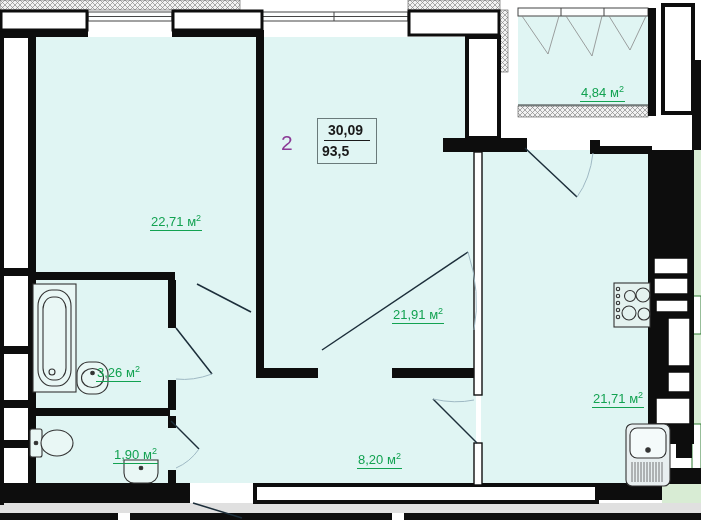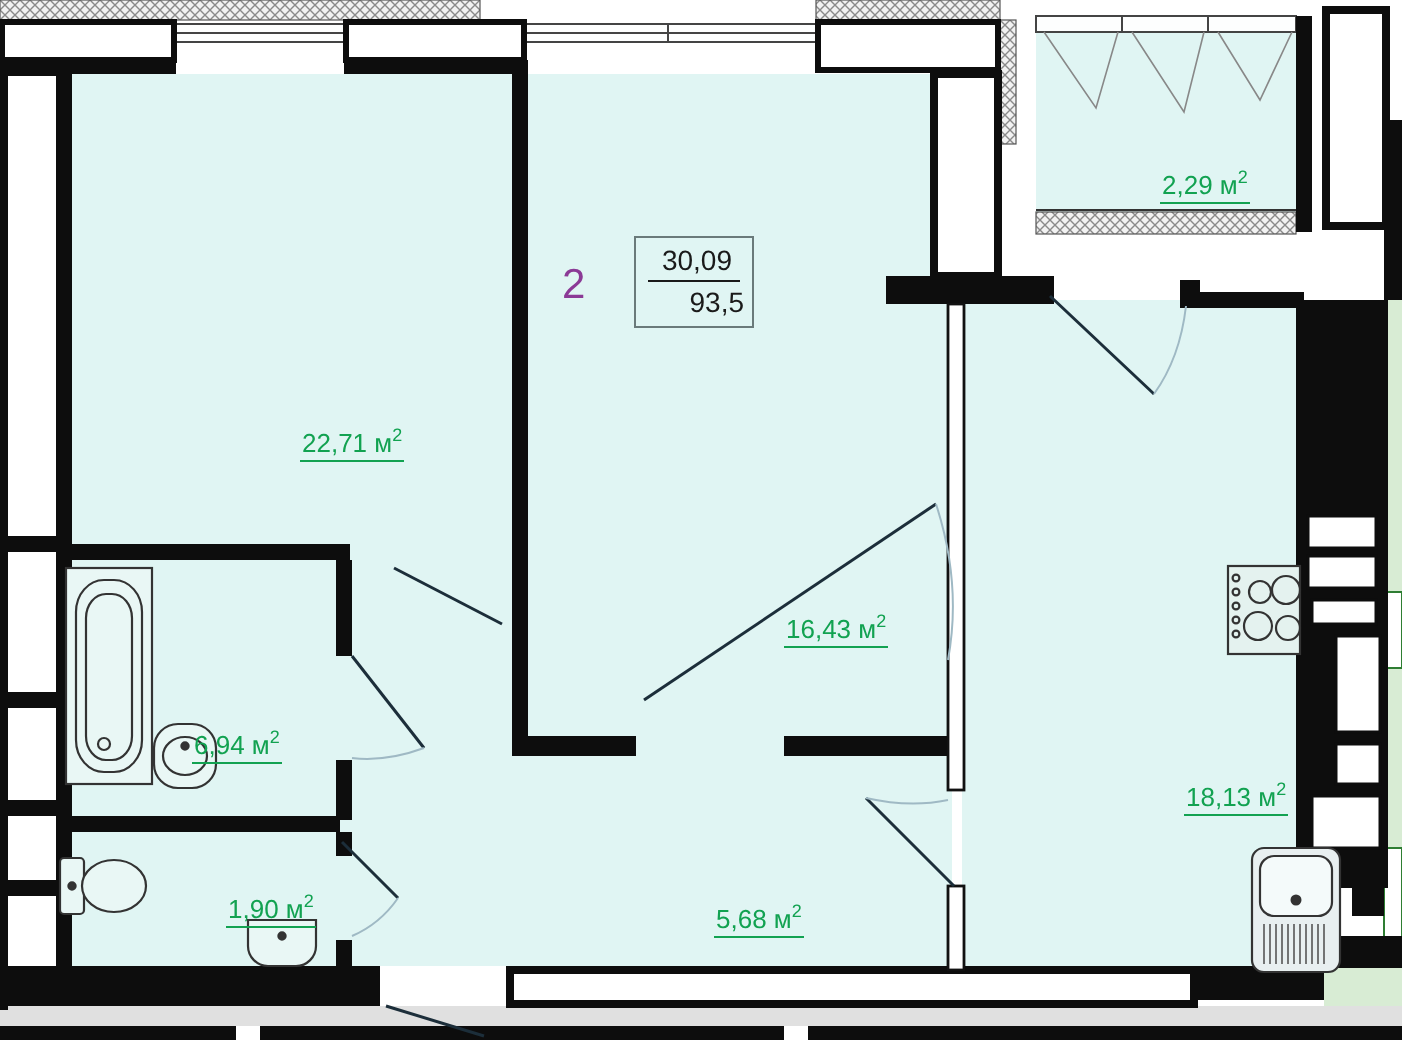--- a/index.html
+++ b/index.html
@@ -3,22 +3,22 @@
 <meta charset="utf-8">
 <style>
   html,body{margin:0;padding:0;background:#fff;}
   #stage{position:relative;width:701px;height:520px;background:#fff;overflow:hidden;
          font-family:"Liberation Sans",sans-serif;}
   #plan-svg{position:absolute;left:0;top:0;}
   .area-label{position:absolute;color:#12a251;font-size:13px;line-height:14px;
               border-bottom:1.4px solid #12a251;padding:0 1px 1px 1px;white-space:nowrap;}
   .area-label sup{font-size:9px;line-height:0;}
   .unit-number{position:absolute;color:#8b3a96;font-size:21px;font-weight:400;}
-  .unit-box{position:absolute;border:1px solid #6a7a7a;width:58px;text-align:right;
-            font-size:14px;color:#1a1a1a;}
+  .unit-box{position:absolute;border:1px solid #6a7a7a;width:58px;text-align:left;
+            font-size:14px;color:#1a1a1a;font-weight:bold;}
   .unit-box .upper{border-bottom:1.5px solid #1a1a1a;padding:3px 4px 2px 4px;margin:0 6px;}
   .unit-box .lower{padding:2px 4px 4px 4px;}
 </style>
 </head>
 <body>
 
 <div id="stage">
 
 <svg id="plan-svg" width="701" height="520" viewBox="0 0 701 520">
   <defs>
@@ -196,26 +196,26 @@
             <line x1="653" y1="462" x2="653" y2="482"></line>
         <line x1="656" y1="462" x2="656" y2="482"></line>
             <line x1="659" y1="462" x2="659" y2="482"></line>
         <line x1="662" y1="462" x2="662" y2="482"></line>
       </g>
     </g>
   </g>
 </svg>
 
 <div class="area-label" style="left:150px;top:215px"><span>22,71</span><span> м</span><sup>2</sup></div>
-<div class="area-label" style="left:392px;top:308px"><span>16,43</span><span> м</span><sup>2</sup></div>
-<div class="area-label" style="left:580px;top:86px"><span>2,29</span><span> м</span><sup>2</sup></div>
-<div class="area-label" style="left:592px;top:392px"><span>18,13</span><span> м</span><sup>2</sup></div>
-<div class="area-label" style="left:96px;top:366px"><span>6,94</span><span> м</span><sup>2</sup></div>
+<div class="area-label" style="left:392px;top:308px"><span>21,91</span><span> м</span><sup>2</sup></div>
+<div class="area-label" style="left:580px;top:86px"><span>4,84</span><span> м</span><sup>2</sup></div>
+<div class="area-label" style="left:592px;top:392px"><span>21,71</span><span> м</span><sup>2</sup></div>
+<div class="area-label" style="left:96px;top:366px"><span>3,26</span><span> м</span><sup>2</sup></div>
 <div class="area-label" style="left:113px;top:448px"><span>1,90</span><span> м</span><sup>2</sup></div>
-<div class="area-label" style="left:357px;top:453px"><span>5,68</span><span> м</span><sup>2</sup></div>
+<div class="area-label" style="left:357px;top:453px"><span>8,20</span><span> м</span><sup>2</sup></div>
 
 <div class="unit-number" style="left:281px;top:131px">2</div>
 <div class="unit-box" style="left:317px;top:118px">
   <div class="upper">30,09</div>
   <div class="lower">93,5</div>
 </div>
 
 </div>
 
 </body></html>

